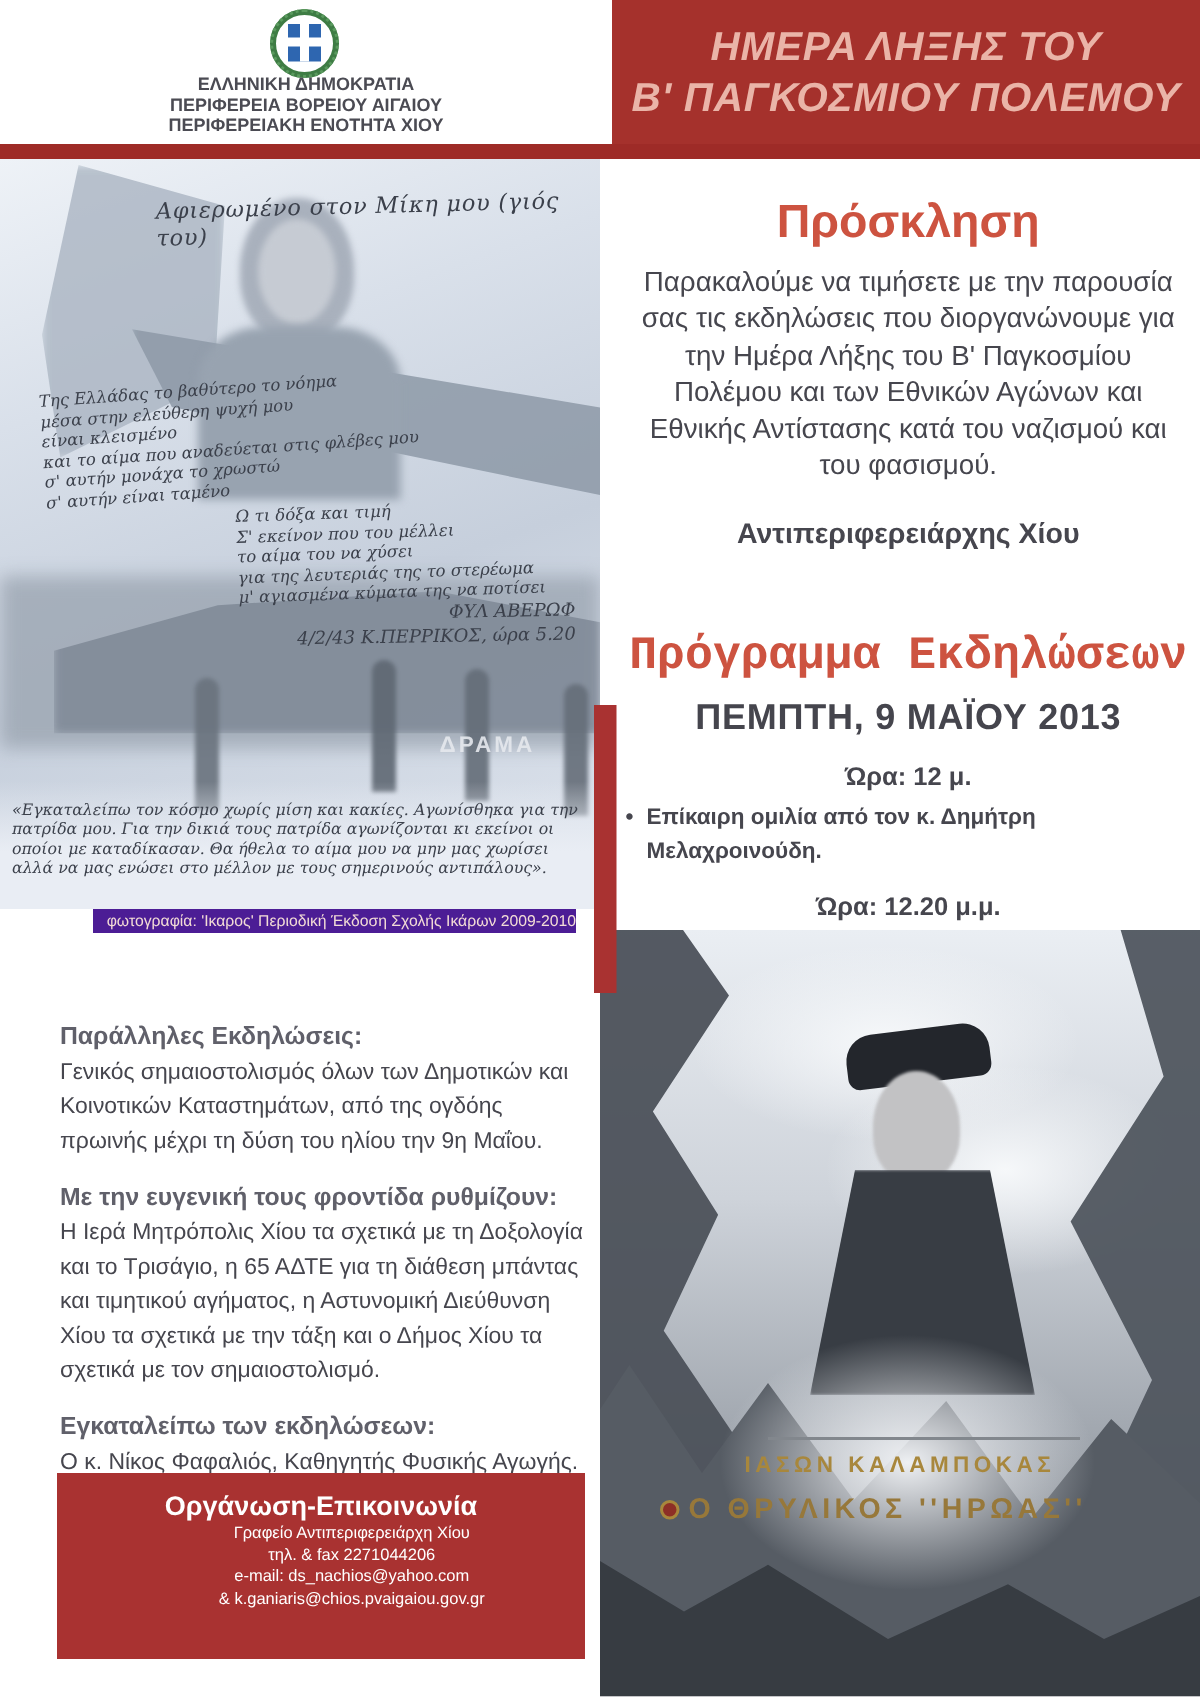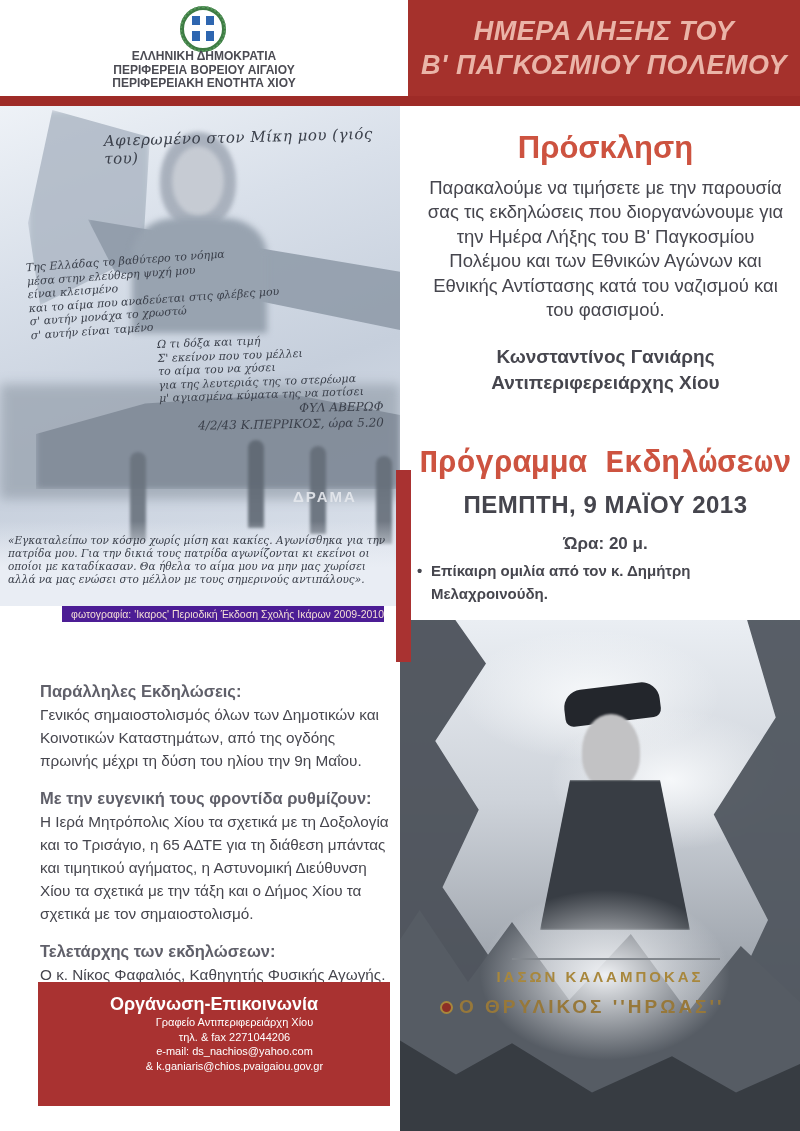--- a/index.html
+++ b/index.html
@@ -166,48 +166,47 @@
     <div class="drama-label">ΔΡΑΜΑ</div>
     <div class="hand pl-quote">«Εγκαταλείπω τον κόσμο χωρίς μίση και κακίες. Αγωνίσθηκα για την πατρίδα μου. Για την δικιά τους πατρίδα αγωνίζονται κι εκείνοι οι οποίοι με καταδίκασαν. Θα ήθελα το αίμα μου να μην μας χωρίσει αλλά να μας ενώσει στο μέλλον με τους σημερινούς αντιπάλους».</div>
   </div>
   <div class="photo-caption">φωτογραφία: 'Ικαρος' Περιοδική Έκδοση Σχολής Ικάρων 2009-2010</div>
   <div class="red-strip"></div>
 
   <div class="invite">
     <div class="invite-title">Πρόσκληση</div>
     <div class="invite-body">Παρακαλούμε να τιμήσετε με την παρουσία σας τις εκδηλώσεις που  διοργανώνουμε για την Ημέρα Λήξης του Β' Παγκοσμίου Πολέμου και των Εθνικών Αγώνων και Εθνικής Αντίστασης κατά του ναζισμού και του φασισμού.</div>
     <div class="signatory">
-      <div>Κωνσταντίνος Γανιάρης</div>
       <div>Αντιπεριφερειάρχης Χίου</div>
     </div>
     <div class="program-title">Πρόγραμμα Εκδηλώσεων</div>
     <div class="program-date">ΠΕΜΠΤΗ, 9 ΜΑΪΟΥ 2013</div>
 
-    <div class="slot-time">Ώρα: 20 μ.</div>
+    <div class="slot-time">Ώρα: 12 μ.</div>
     <ul class="slot-list">
       <li>Επίκαιρη ομιλία από τον κ. Δημήτρη Μελαχροινούδη.</li>
     </ul>
 
     <div class="slot-time">Ώρα: 12.20 μ.μ.</div>
     <ul class="slot-list">
       <li>Τρισάγιο και κατάθεση στεφάνων στο Ηρώο των Πεσόντων.</li>
     </ul>
   </div>
 
   <div class="sections">
     <div class="section">
       <h3>Παράλληλες Εκδηλώσεις:</h3>
       <p>Γενικός σημαιοστολισμός όλων των Δημοτικών και Κοινοτικών Καταστημάτων, από της ογδόης πρωινής μέχρι τη δύση του ηλίου την 9η Μαΐου.</p>
     </div>
     <div class="section">
       <h3>Με την ευγενική τους φροντίδα ρυθμίζουν:</h3>
       <p>Η Ιερά Μητρόπολις Χίου τα σχετικά με τη Δοξολογία και το Τρισάγιο, η 65 ΑΔΤΕ για τη διάθεση μπάντας και τιμητικού αγήματος, η Αστυνομική Διεύθυνση Χίου τα σχετικά με την τάξη και ο Δήμος Χίου τα σχετικά με τον σημαιοστολισμό.</p>
     </div>
     <div class="section">
-      <h3>Τελετάρχης των εκδηλώσεων:</h3>
+      <h3>Εγκαταλείπω των εκδηλώσεων:</h3>
       <p>Ο κ. Νίκος Φαφαλιός, Καθηγητής Φυσικής Αγωγής.</p>
     </div>
   </div>
 
   <div class="contact">
     <div class="contact-title">Οργάνωση-Επικοινωνία</div>
     <div class="contact-line">Γραφείο Αντιπεριφερειάρχη Χίου</div>
     <div class="contact-line">τηλ. &amp; fax 2271044206</div>
     <div class="contact-line">e-mail: ds_nachios@yahoo.com</div>
     <div class="contact-line">&amp; k.ganiaris@chios.pvaigaiou.gov.gr</div>

